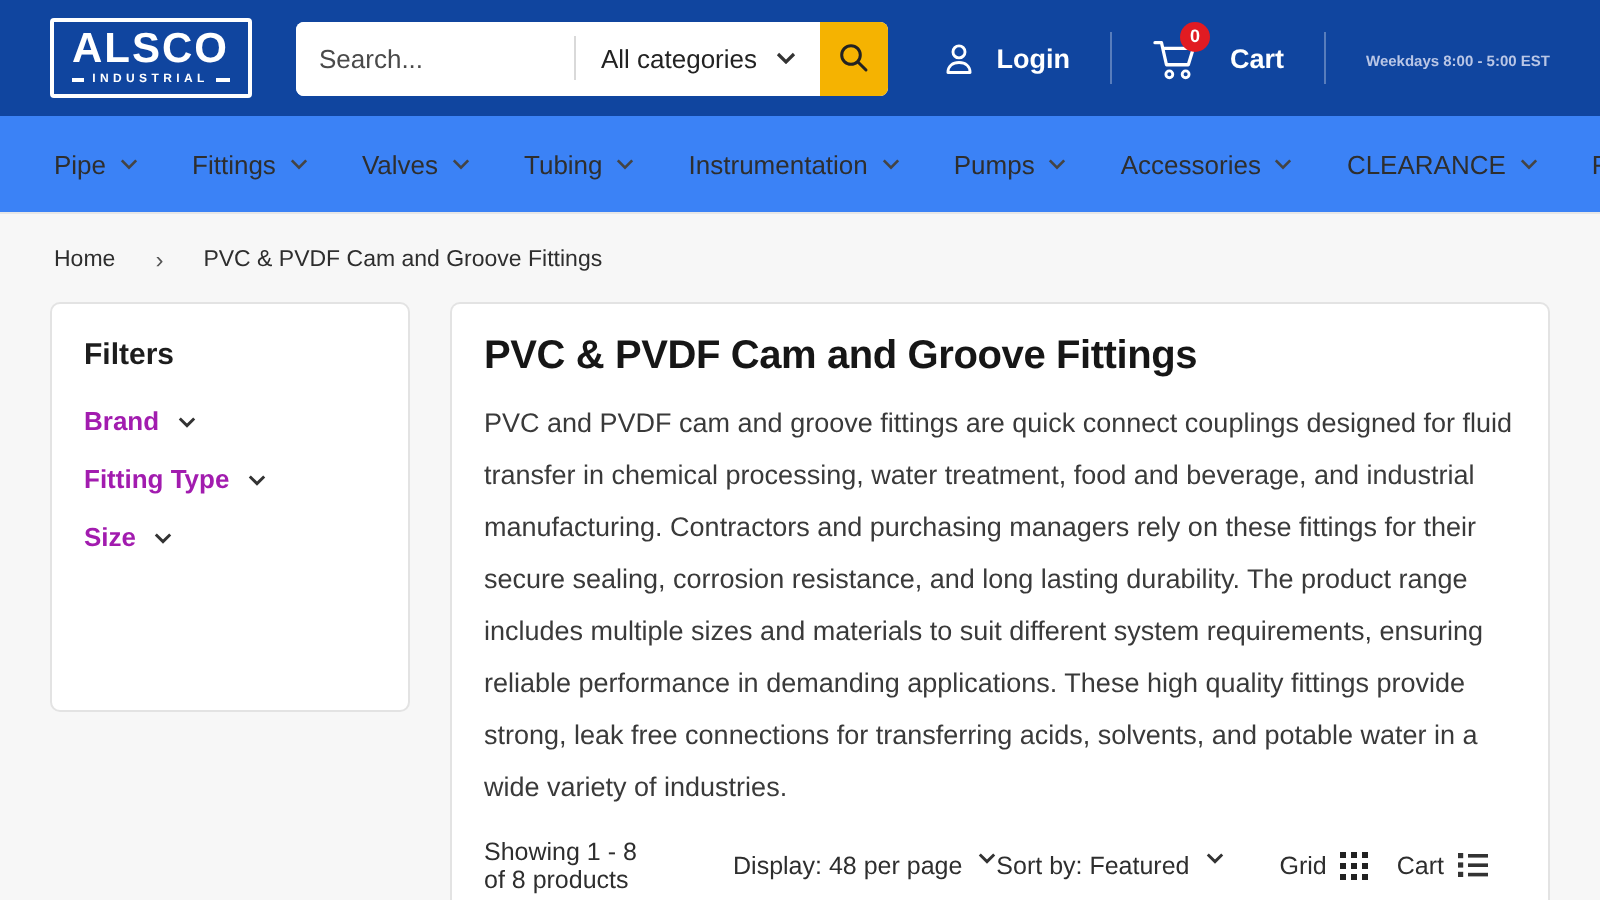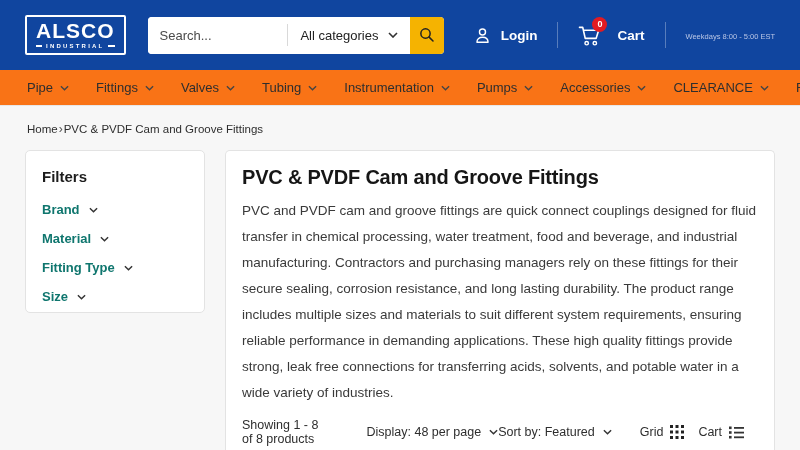--- a/index.html
+++ b/index.html
@@ -1,20 +1,20 @@
 <!DOCTYPE html>
 <html><head>
 <meta charset="utf-8">
 <style>
   * { margin:0; padding:0; box-sizing:border-box; }
   html,body { width:800px; height:450px; overflow:hidden; background:#f7f7f7;
     font-family:"Liberation Sans","DejaVu Sans",sans-serif; }
 
   
-  .header { height:70px; background:#10459f; display:flex; align-items:center; padding:0 25px; }
+  .header { height:58px; background:#10459f; display:flex; align-items:center; padding:0 25px; }
   .logo-box { border:2px solid #fff; border-radius:2px; padding:3px 9px 4px; text-align:center; cursor:pointer; }
   .logo-main { color:#fff; font-size:21px; font-weight:800; letter-spacing:1px; line-height:1.05; }
   .logo-sub-row { display:flex; align-items:center; gap:4px; margin-top:1px; }
   .logo-sub-row .rule { flex:1; height:1.5px; background:#fff; }
   .logo-sub { color:#fff; font-size:6px; font-weight:700; letter-spacing:2.2px; }
 
   .search-bar { margin-left:22px; width:296px; height:37px; background:#fff; border-radius:4px;
     display:flex; align-items:center; overflow:hidden; }
   .search-input { flex:1; border:none; outline:none; height:100%; padding:0 12px; font-size:13px; color:#3b82f6;
     font-family:inherit; min-width:0; }
@@ -27,49 +27,49 @@
 
   .header-right { margin-left:auto; display:flex; align-items:center; color:#fff; }
   .hdr-link { display:flex; align-items:center; gap:9px; font-size:13.5px; font-weight:700; cursor:pointer; }
   .hdr-sep { width:1px; height:26px; background:rgba(255,255,255,.3); margin:0 20px; }
   .cart-wrap { position:relative; display:flex; align-items:center; gap:14px; font-size:13.5px; font-weight:700; cursor:pointer; }
   .cart-badge { position:absolute; top:-7px; left:14px; min-width:15px; height:15px; border-radius:50%;
     background:#e11b22; color:#fff; font-size:9px; font-weight:700; display:flex; align-items:center;
     justify-content:center; padding:0 3px; }
   .phone-block { text-align:center; }
   .phone-number { font-size:15px; font-weight:700; letter-spacing:.3px; }
-  .phone-hours { font-size:7.5px; color:#b9c6e6; margin-top:2px; }
+  .phone-hours { font-size:7.5px; color:#b9c6e6; margin-top:2px;font-weight:bold; }
 
   
-  .nav { height:36px; background:#f97316; border-bottom:1px solid #e7e7e7; display:flex; align-items:center;
+  .nav { height:49px; background:#3b82f6; border-bottom:1px solid #e7e7e7; display:flex; align-items:center;
     padding:0 27px; gap:27px; }
   .nav-item { display:flex; align-items:center; gap:7px; font-size:13px; font-weight:500; color:#2e2e2e;
     cursor:pointer; white-space:nowrap; }
 
   
-  .breadcrumb { display:flex; align-items:center; gap:1px; padding:16px 27px 14px; font-size:11.5px; color:#2e2e2e; }
+  .breadcrumb { display:flex; align-items:center; gap:20px; padding:16px 27px 14px; font-size:11.5px; color:#2e2e2e; }
   .crumb-link { cursor:pointer; }
   .crumb-sep { color:#555; font-size:12px; }
 
   
   .content { display:flex; align-items:flex-start; padding:0 25px; gap:20px; }
 
   .filters-card { width:180px; flex:none; background:#fff; border:1px solid #e3e3e3; border-radius:5px;
-    padding:17px 16px 6px; height:163px; }
+    padding:17px 16px 6px; height:205px; }
   .filters-title { font-size:15px; font-weight:700; color:#1d1d1d; margin-bottom:17px; }
-  .filter-group { display:flex; align-items:center; gap:9px; font-size:13px; font-weight:600; color:#0f766e;
+  .filter-group { display:flex; align-items:center; gap:9px; font-size:13px; font-weight:600; color:#a21caf;
     margin-bottom:14px; cursor:pointer; }
 
   .main-card { flex:1; background:#fff; border:1px solid #e3e3e3; border-bottom:none; border-radius:5px 5px 0 0;
     height:303px; display:flex; flex-direction:column; overflow:hidden; }
   .main-inner { padding:15px 16px 0; }
   .page-title { font-size:20px; font-weight:700; color:#161616; letter-spacing:-.2px; }
   .page-desc { margin-top:9px; font-size:13.5px; line-height:26px; color:#3a3a3a; }
   .toolbar { display:flex; align-items:center; padding:12px 0 15px; font-size:12.5px; color:#2e2e2e; }
-  .tb-group { display:flex; align-items:center; gap:8px; cursor:pointer; white-space:nowrap; }
+  .tb-group { display:flex; align-items:flex-start; gap:8px; cursor:pointer; white-space:nowrap; }
   .tb-display { margin-left:42px; }
   .tb-spacer { flex:1; }
   .tb-sort { margin-right:28px; }
   .tb-view { gap:7px; margin-right:14px; }
   .product-grid { flex:1; display:flex; }
   .product-cell { flex:1; }
   .product-cell + .product-cell { border-left:1px solid #ededed; }
 
   .chev { display:inline-flex; }
 </style>
@@ -211,28 +211,20 @@
   <span class="crumb-sep">›</span>
   <span>PVC &amp; PVDF Cam and Groove Fittings</span>
 </div>
 
 <div class="content">
 
   <div class="filters-card">
     <div class="filters-title">Filters</div>
     <div class="filter-group">
       <span>Brand</span>
-      <span class="chev">
-          <svg width="9" height="6" viewBox="0 0 10 6">
-            <path d="M1 1l4 4 4-4" fill="none" stroke="#333" stroke-width="1.6"></path>
-          </svg>
-        </span>
-    </div>
-    <div class="filter-group">
-      <span>Material</span>
       <span class="chev">
           <svg width="9" height="6" viewBox="0 0 10 6">
             <path d="M1 1l4 4 4-4" fill="none" stroke="#333" stroke-width="1.6"></path>
           </svg>
         </span>
     </div>
     <div class="filter-group">
       <span>Fitting Type</span>
       <span class="chev">
           <svg width="9" height="6" viewBox="0 0 10 6">

